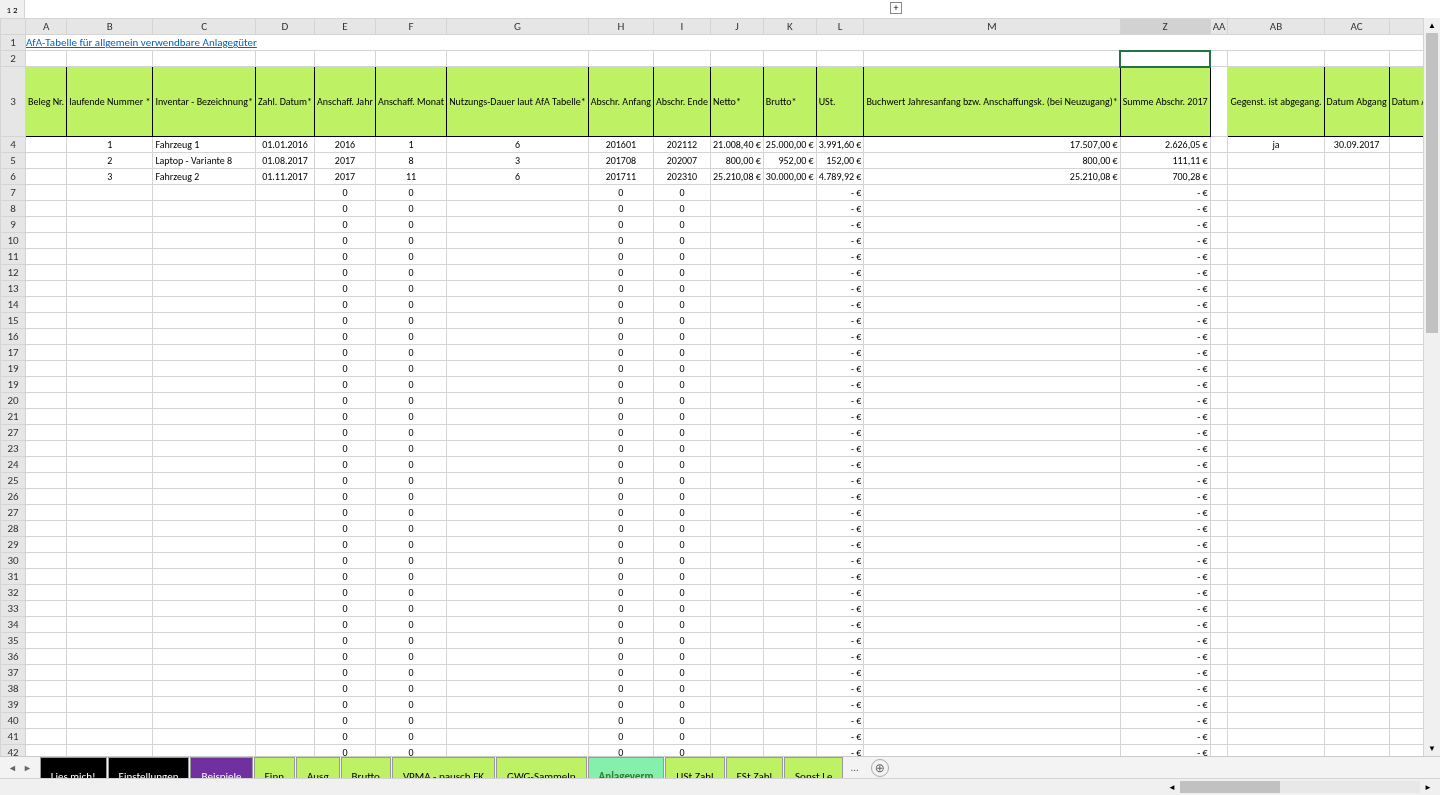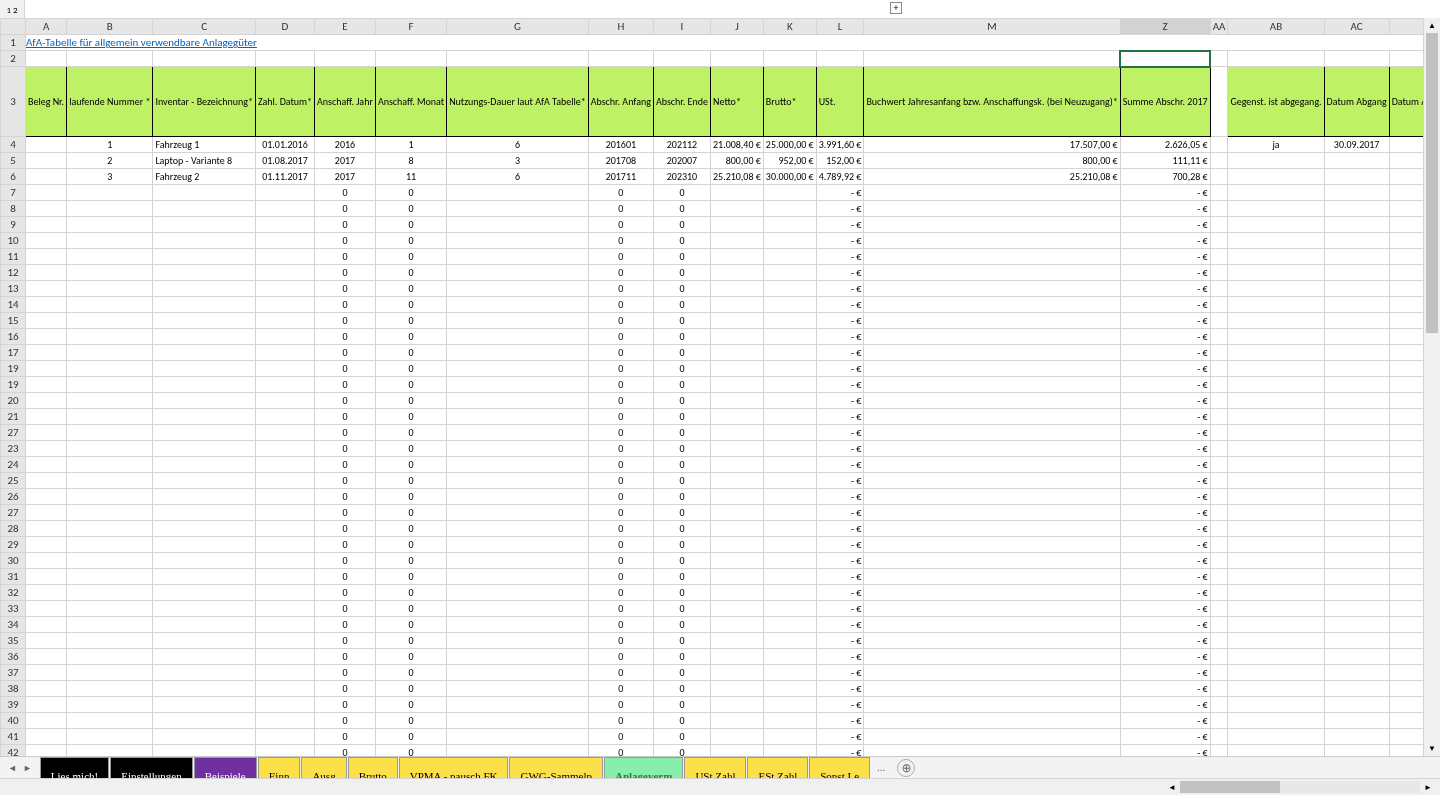--- a/index.html
+++ b/index.html
@@ -29,24 +29,24 @@
 .colE { width: 48px; } .colF { width: 48px; } .colG { width: 48px; } .colH { width: 62px; }
 .colI { width: 62px; } .colJ { width: 68px; } .colK { width: 68px; } .colL { width: 58px; }
 .colM { width: 100px; } .colZ { width: 62px; } .colAA { width: 58px; } .colAB { width: 54px; }
 .colAC { width: 62px; } .colAD { width: 62px; }
 .selected-col { background: #d2d2d2 !important; }
 .sel-cell { outline: 2px solid #217346; outline-offset: -1px; }
 .tabs-bar { position: absolute; bottom: 17px; left: 0; right: 0; height: 22px; background: #f3f3f3; border-top: 1px solid #ccc; display: flex; align-items: center; }
 .tab-nav { display: flex; align-items: center; padding: 0 8px; gap: 6px; }
 .tab-nav span { font-size: 9px; color: #666; cursor: pointer; }
 .tabs { display: flex; height: 100%; }
-.tab { padding: 18px 10px; height: 20px; display: flex; align-items: center; font-size: 11px; border: 1px solid #999; border-bottom: none; margin-right: 1px; cursor: pointer; background: #fff; font-family: Liberation Serif, serif; }
+.tab { padding: 18px 10px; height: 20px; display: flex; align-items: center; font-size: 11px; border: 1px solid #999; border-bottom: none; margin-right: 1px; cursor: pointer; background: #fff; }
 .tab.black { background: #000; color: #fff; }
 .tab.purple { background: #7030a0; color: #fff; }
-.tab.yellow { background: #fde047; color: #000; }
+.tab.yellow { background: #bef264; color: #000; }
 .tab.green { background: #86efac; color: #2e7d32; border-bottom: 3px solid #70ad47; font-weight: bold; }
 .tab-more { padding: 0 6px; color: #666; }
 .tab-plus { width: 18px; height: 18px; border: 1px solid #aaa; border-radius: 50%; display: flex; align-items: center; justify-content: center; margin-left: 6px; font-size: 12px; color: #666; cursor: pointer; }
 .hscroll { position: absolute; bottom: 0; left: 0; right: 0; height: 17px; background: #f0f0f0; border-top: 1px solid #d4d4d4; }
 .hscroll .track { position: absolute; left: 1180px; right: 20px; top: 2px; bottom: 2px; background: #e8e8e8; }
 .hscroll .thumb { position: absolute; left: 1180px; width: 100px; top: 2px; bottom: 2px; background: #c1c1c1; }
 .hscroll .arr { position: absolute; width: 16px; top: 0; bottom: 0; text-align: center; line-height: 17px; font-size: 8px; }
 .hscroll .arr.l1 { left: 1164px; }
 .hscroll .arr.r1 { right: 4px; }
 .spill { position: relative; overflow: visible !important; }

